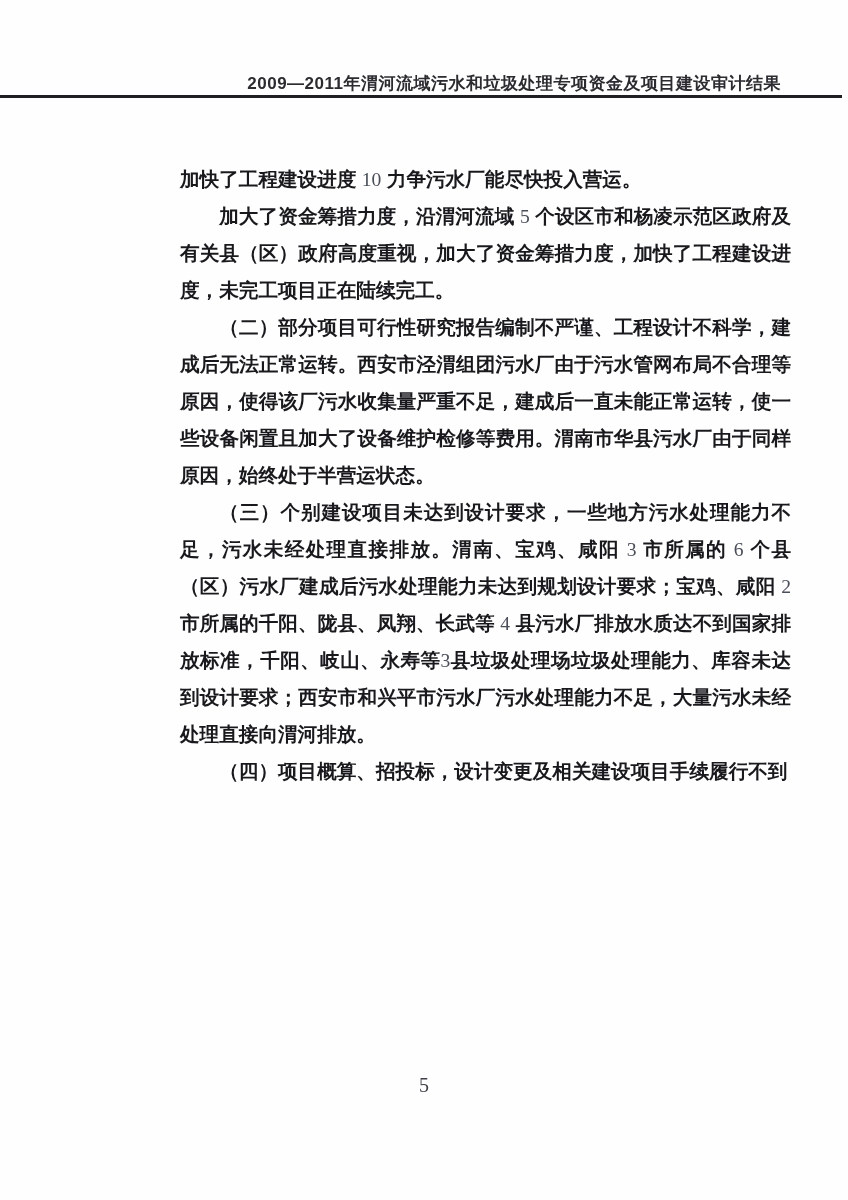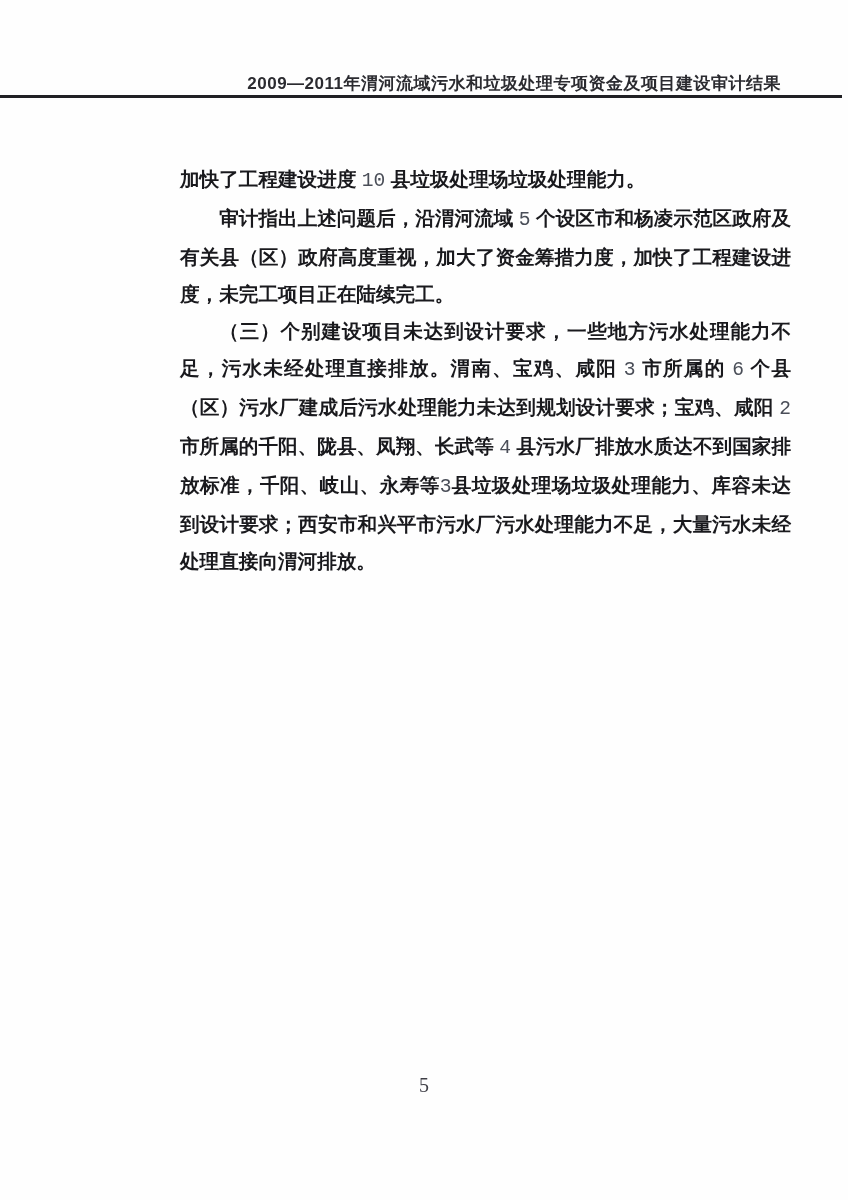--- a/index.html
+++ b/index.html
@@ -44,21 +44,21 @@
     width: 611px;
     font-size: 19.6px;
     line-height: 37px;
     font-weight: 700;
     color: #19191d;
     text-align: justify;
   }
   .para { margin: 0; }
   .para.indent { text-indent: 2em; }
   .num {
-    font-family: Liberation Mono, monospace;
+    font-family: Liberation Serif, serif;
     font-weight: 400;
     color: #4a4e58;
   }
   
   .page-number {
     position: absolute;
     top: 1074px;
     left: 0;
     width: 848px;
     text-align: center;
@@ -71,20 +71,22 @@
 </head>
 <body>
 
 <div class="page">
 
   <div class="header-title">2009—2011年渭河流域污水和垃圾处理专项资金及项目建设审计结果</div>
 
   <div class="header-rule"></div>
 
   <div class="doc-body">
-      <p class="para"><span class="cjk">加快了工程建设进度 </span><span class="num">10</span><span class="cjk"> 县垃圾处理场垃圾处理能力。</span></p>
-      <p class="para indent"><span class="cjk">审计指出上述问题后，沿渭河流域 </span><span class="num">5</span><span class="cjk"> 个设区市和杨凌示范区政府及有关县（区）政府高度重视，加大了资金筹措力度，加快了工程建设进度，未完工项目正在陆续完工。</span></p>
+      <p class="para"><span class="cjk">加快了工程建设进度 </span><span class="num">10</span><span class="cjk"> 力争污水厂能尽快投入营运。</span></p>
+      <p class="para indent"><span class="cjk">加大了资金筹措力度，沿渭河流域 </span><span class="num">5</span><span class="cjk"> 个设区市和杨凌示范区政府及有关县（区）政府高度重视，加大了资金筹措力度，加快了工程建设进度，未完工项目正在陆续完工。</span></p>
+      <p class="para indent"><span class="cjk">（二）部分项目可行性研究报告编制不严谨、工程设计不科学，建成后无法正常运转。西安市泾渭组团污水厂由于污水管网布局不合理等原因，使得该厂污水收集量严重不足，建成后一直未能正常运转，使一些设备闲置且加大了设备维护检修等费用。渭南市华县污水厂由于同样原因，始终处于半营运状态。</span></p>
       <p class="para indent"><span class="cjk">（三）个别建设项目未达到设计要求，一些地方污水处理能力不足，污水未经处理直接排放。渭南、宝鸡、咸阳 </span><span class="num">3</span><span class="cjk"> 市所属的 </span><span class="num">6</span><span class="cjk"> 个县（区）污水厂建成后污水处理能力未达到规划设计要求；宝鸡、咸阳 </span><span class="num">2</span><span class="cjk"> 市所属的千阳、陇县、凤翔、长武等 </span><span class="num">4</span><span class="cjk"> 县污水厂排放水质达不到国家排放标准，千阳、岐山、永寿等</span><span class="num">3</span><span class="cjk">县垃圾处理场垃圾处理能力、库容未达到设计要求；西安市和兴平市污水厂污水处理能力不足，大量污水未经处理直接向渭河排放。</span></p>
+      <p class="para indent"><span class="cjk">（四）项目概算、招投标，设计变更及相关建设项目手续履行不到</span></p>
     </div>
 
   <div class="page-number">5</div>
 
 </div>
 
 </body></html>

